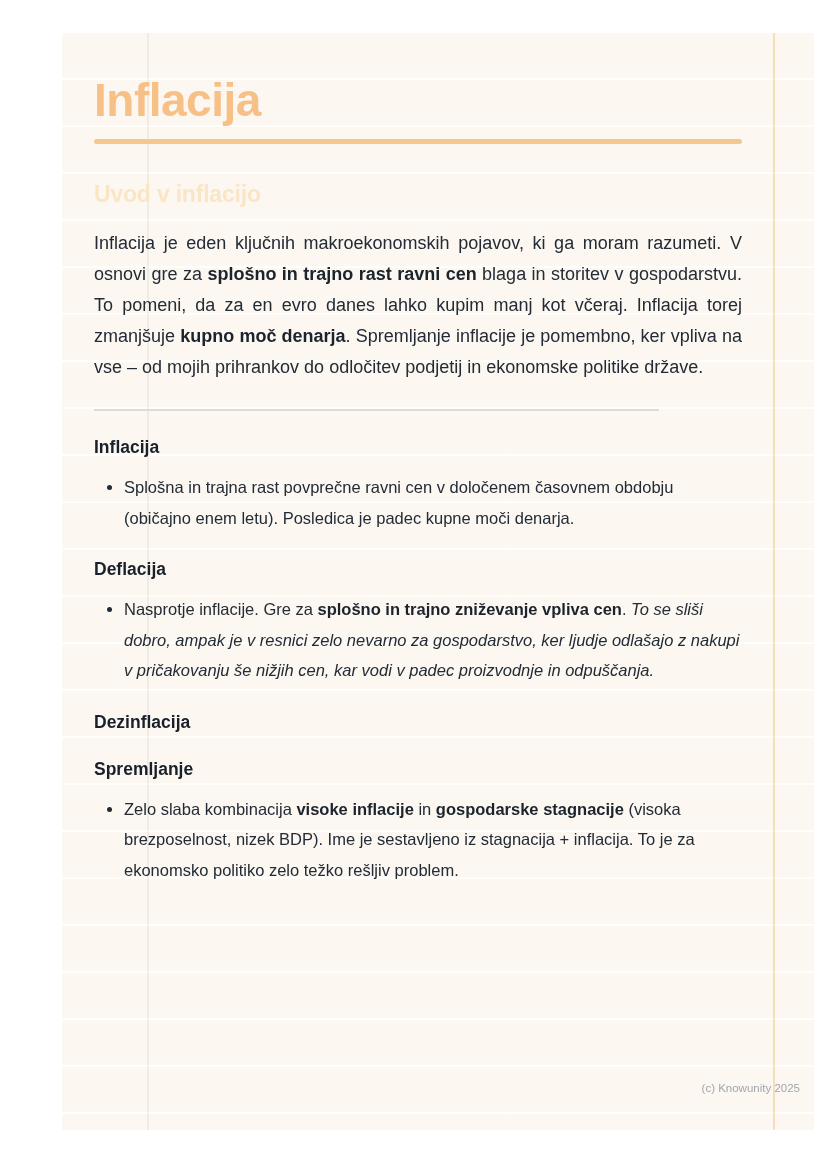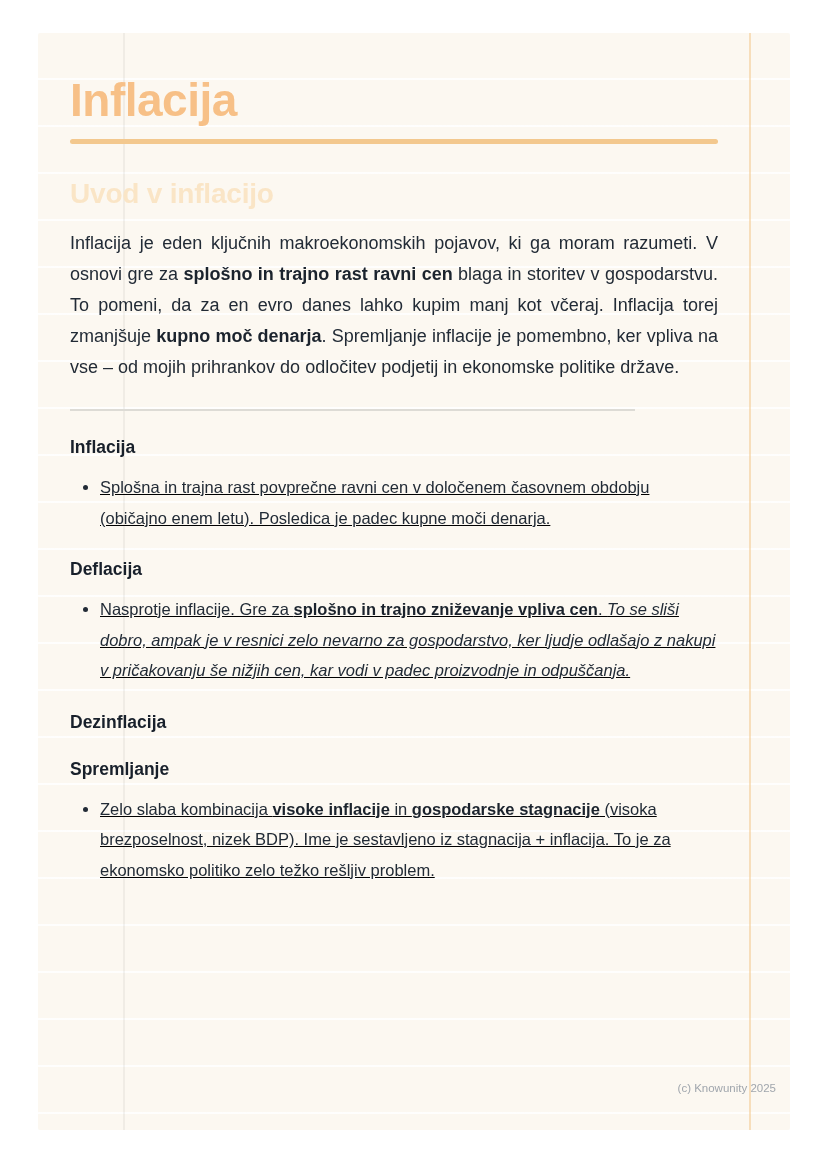--- a/index.html
+++ b/index.html
@@ -9,20 +9,21 @@
     width: 828px;
     height: 1171px;
     overflow: hidden;
     font-family: "Liberation Sans", sans-serif;
   }
   .stage {
     position: relative;
     width: 688px;
     height: 1171px;
     background: #ffffff;
+    margin-left: 24px;
   }
   .paper {
     position: absolute;
     left: 38px;
     top: 33px;
     width: 752px;
     height: 1097px;
     background-color: #FCF8F1;
     background-image: repeating-linear-gradient(
       to bottom,
@@ -65,21 +66,21 @@
   }
   .title-rule {
     margin-top: 14px;
     width: 648px;
     height: 5px;
     border-radius: 3px;
     background: #F3C88E;
   }
   h2.section-heading {
     margin: 36px 0 0 0;
-    font-size: 28px;
+    font-size: 23px;
     line-height: 28px;
     font-weight: 800;
     letter-spacing: -0.2px;
     color: #FAE5C6;
   }
   p.body-para {
     margin: 20px 0 0 0;
     font-size: 18px;
     line-height: 31px;
     color: #222B36;
@@ -98,21 +99,20 @@
   .term h3 {
     margin: 0;
     font-size: 17.5px;
     line-height: 22px;
     font-weight: 700;
     color: #18202B;
   }
   .term ul {
     margin: 14px 0 0 0;
     padding-left: 30px;
-    text-decoration: underline;
   }
   .term li {
     font-size: 16.5px;
     line-height: 30.5px;
     color: #222B36;
   }
   .term li strong { font-weight: 700; color: #1B232D; }
   .term li em { font-style: italic; }
   .footer-credit {
     position: absolute;

